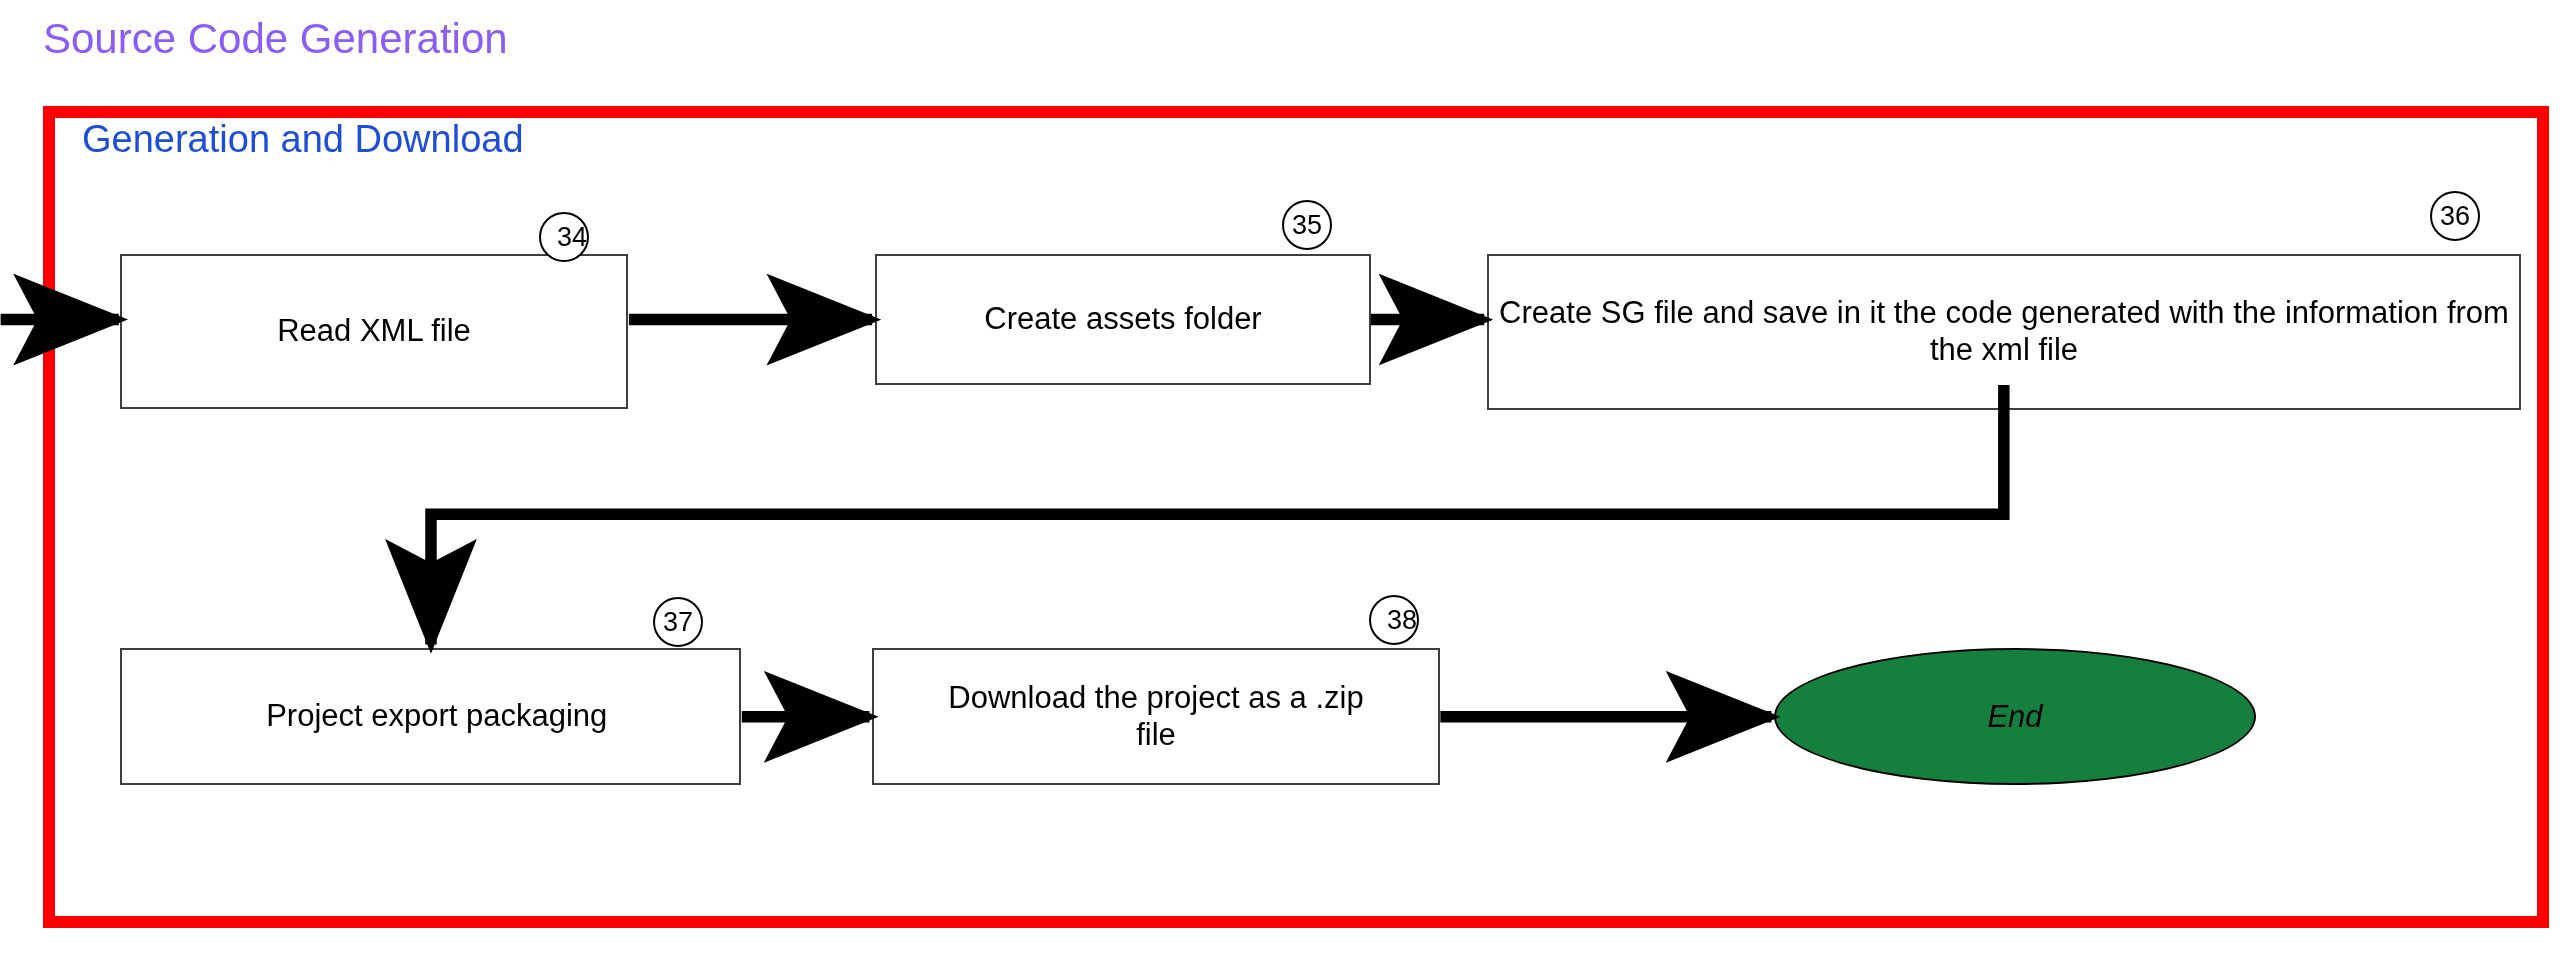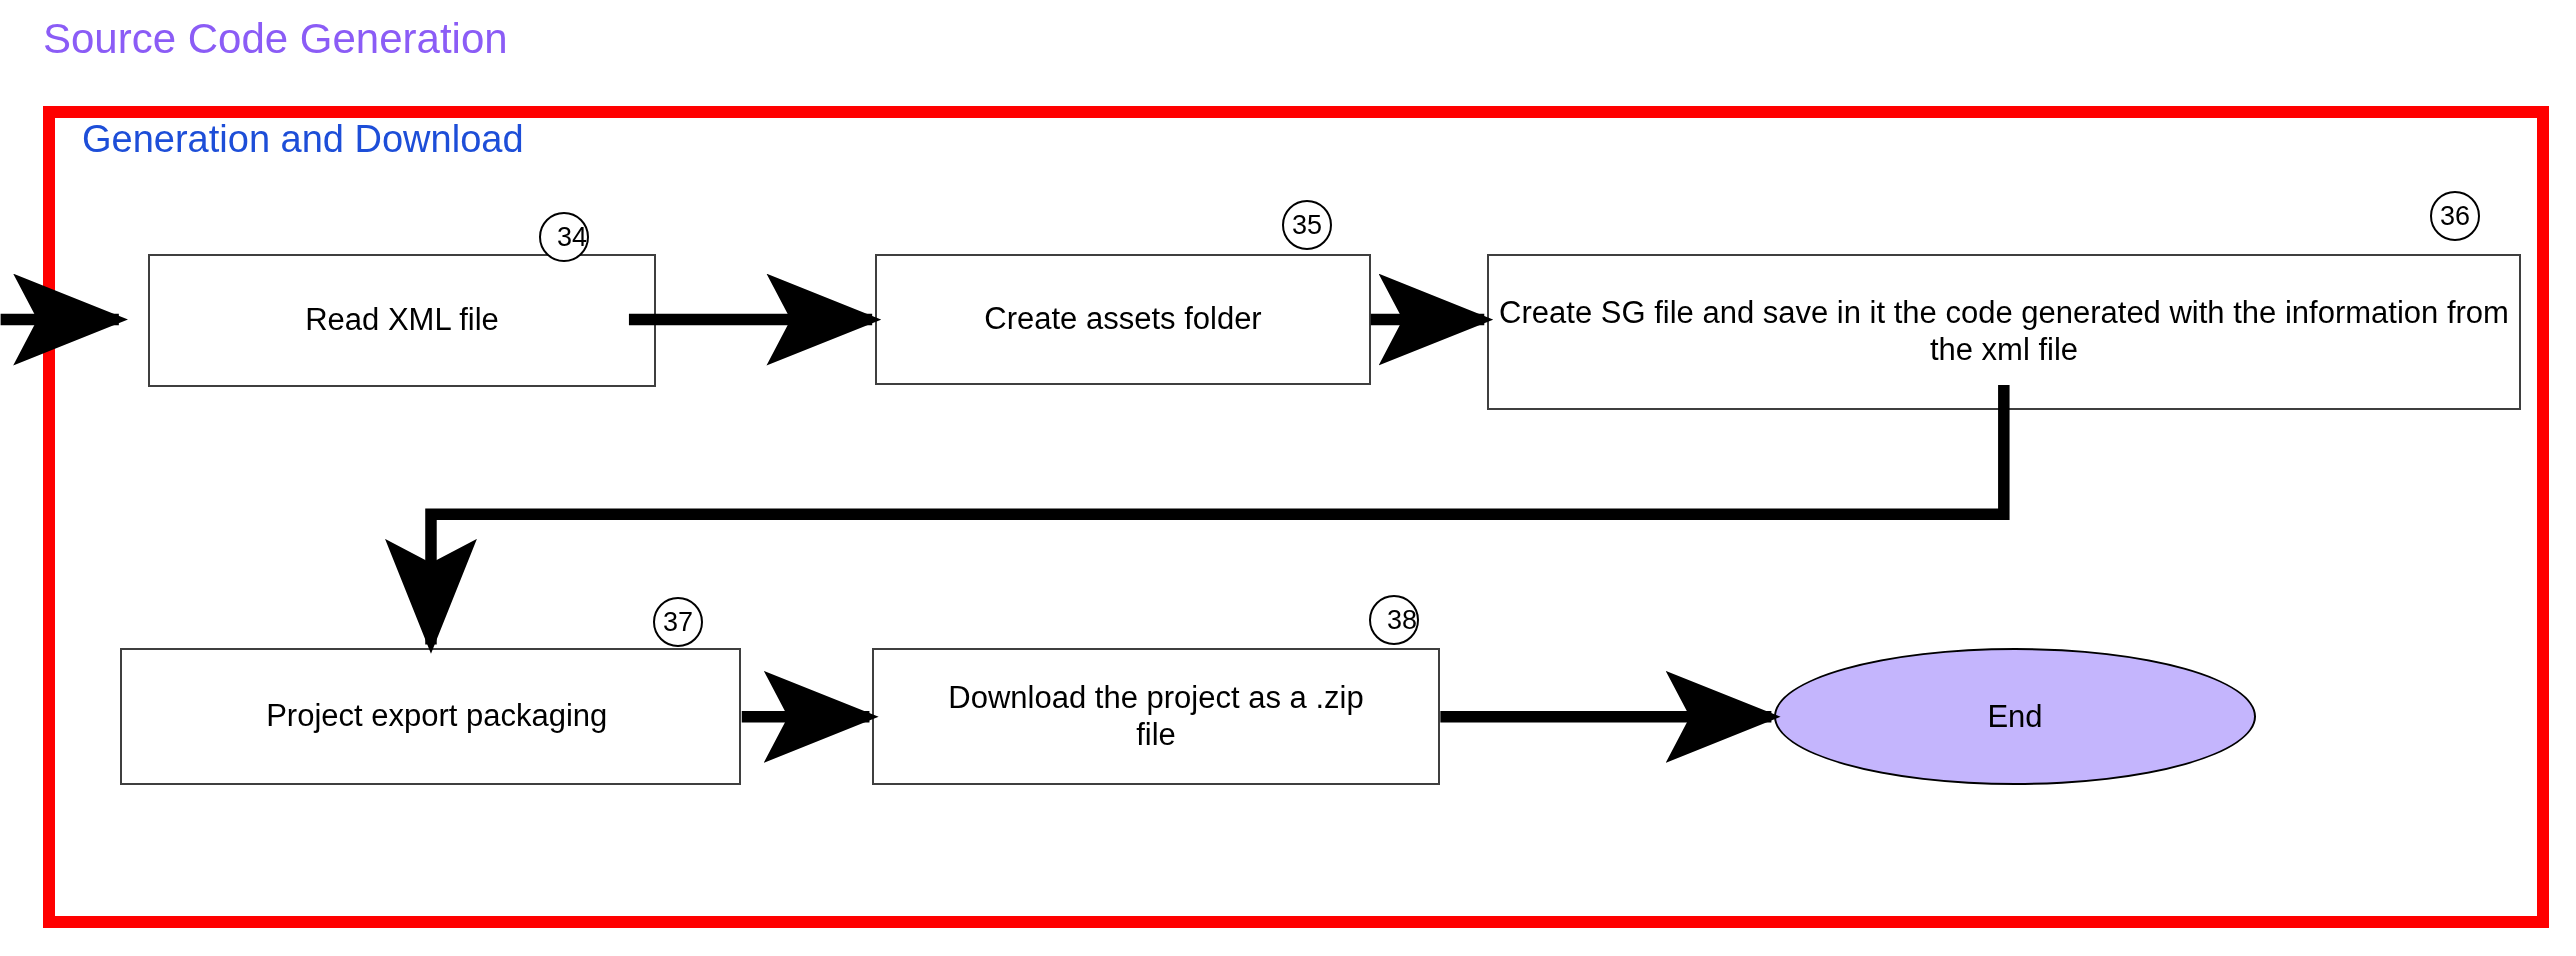--- a/index.html
+++ b/index.html
@@ -57,27 +57,28 @@
     color: #000000;
     font-size: 31px;
     line-height: 1.18;
     padding: 2.7px 9.5px;
   }
   .terminator {
     position: absolute;
     box-sizing: border-box;
     border: 2.7px solid #000000;
     border-radius: 50% / 50%;
-    background: #c4b5fd;
+    background: #15803d;
     display: flex;
     align-items: center;
     justify-content: center;
     text-align: center;
     color: #000000;
     font-size: 31px;
+    font-style: italic;
   }
   .step-circle {
     position: absolute;
     box-sizing: border-box;
     width: 50px;
     height: 50px;
     border: 2px solid #000000;
     border-radius: 50%;
     background: #ffffff;
     display: flex;
@@ -134,21 +135,21 @@
     <g>
       <line x1="1097" y1="1061" x2="1286" y2="1061" stroke="#000000" stroke-width="17" marker-end="url(#arrowhead)"></line>
     </g>
 
     <g>
       <line x1="2131" y1="1061" x2="2621" y2="1061" stroke="#000000" stroke-width="17" marker-end="url(#arrowhead)"></line>
     </g>
   </svg>
 
   <div class="box-layer">
-    <div class="proc-box" style="left:120px; top:254px; width:508px; height:133px;margin-left:28px;">
+    <div class="proc-box" style="left:120px; top:254px; width:508px; height:155px;">
       <span>Read XML file</span>
     </div>
 
     <div class="proc-box" style="left:875px; top:254px; width:496px; height:131px;">
       <span>Create assets folder</span>
     </div>
 
     <div class="proc-box" style="left:1487px; top:254px; width:1034px; height:156px;">
       <span>Create SG file and save in it the code generated with the information from the xml file</span>
     </div>

